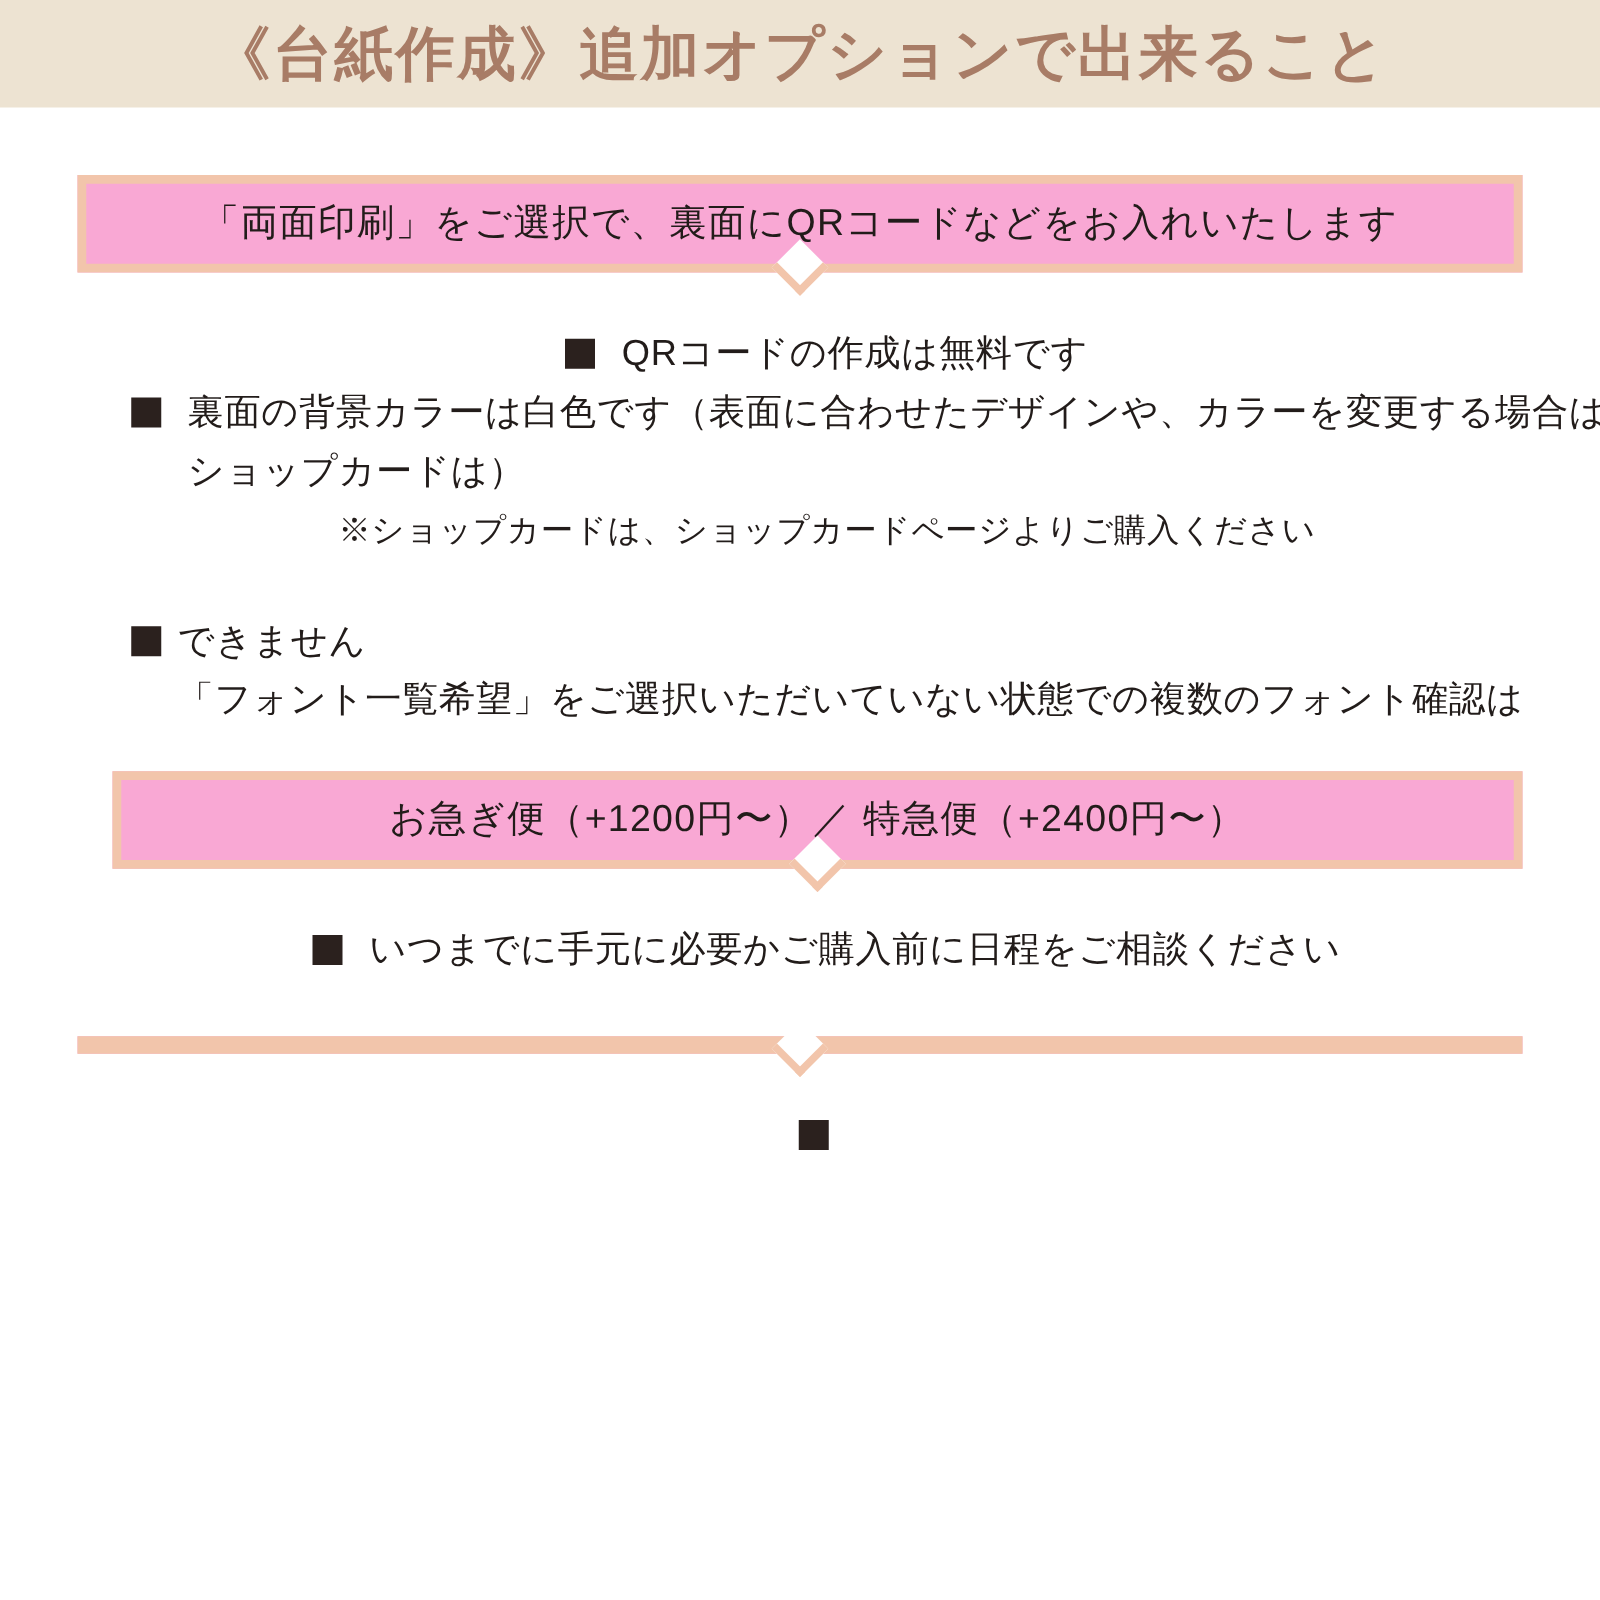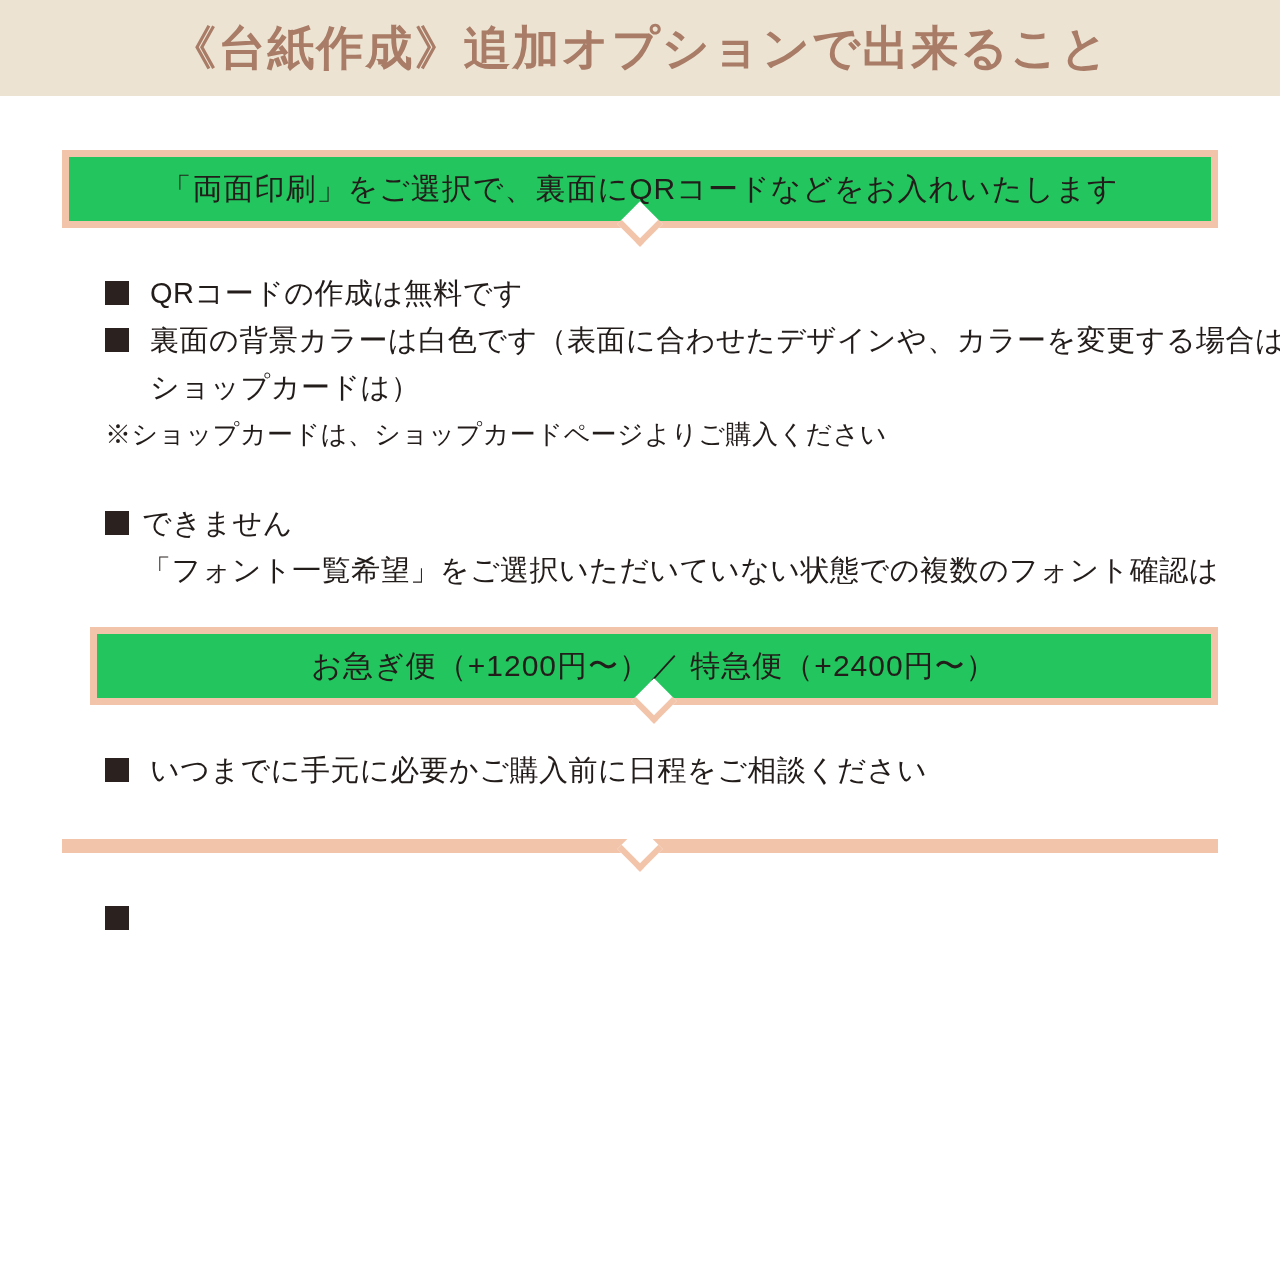--- a/index.html
+++ b/index.html
@@ -6,41 +6,41 @@
   body{
     width:1280px;height:1280px;
     background:#ffffff;
     font-family:"Liberation Sans",sans-serif;
     -webkit-font-smoothing:antialiased;
   }
   .page{position:relative;width:1280px;height:1280px;overflow:hidden;background:#ffffff;}
 
   
   .band{
-    height:96px;
+    height:86px;
     background:#ede3d2;
     display:flex;align-items:center;justify-content:center;
   }
   .title{
     margin:0;
     font-size:47px;
     font-weight:700;
     color:#a87c66;
     letter-spacing:2px;
     white-space:nowrap;
   }
 
   
   .content{padding:0 62px;}
 
   
   .callout{
     position:relative;
     border:7px solid #f2c5ab;
-    background:#22c55e;
+    background:#f9a8d4;
     text-align:center;
     color:#221c1a;
   }
   .callout p{
     margin:0;
     font-size:30px;
     line-height:64px;
     letter-spacing:1px;
     white-space:nowrap;
   }
@@ -56,21 +56,21 @@
     border-bottom:6px solid #f2c5ab;
     transform:translateX(-50%) rotate(45deg);
   }
 
   
   .bullets{
     list-style:none;
     margin:42px 0 0 0;
     padding:0 0 0 43px;
   }
-  .bullet{display:flex;align-items:flex-start;}
+  .bullet{display:flex;align-items:flex-start;justify-content:center;}
   .sq{
     flex:none;
     width:24px;height:24px;
     background:#2b211e;
     margin:11px 21px 0 0;
   }
   .bullet.tight .sq{margin-right:13px;}
   .lines{min-width:0;}
   .lines p{
     margin:0;

